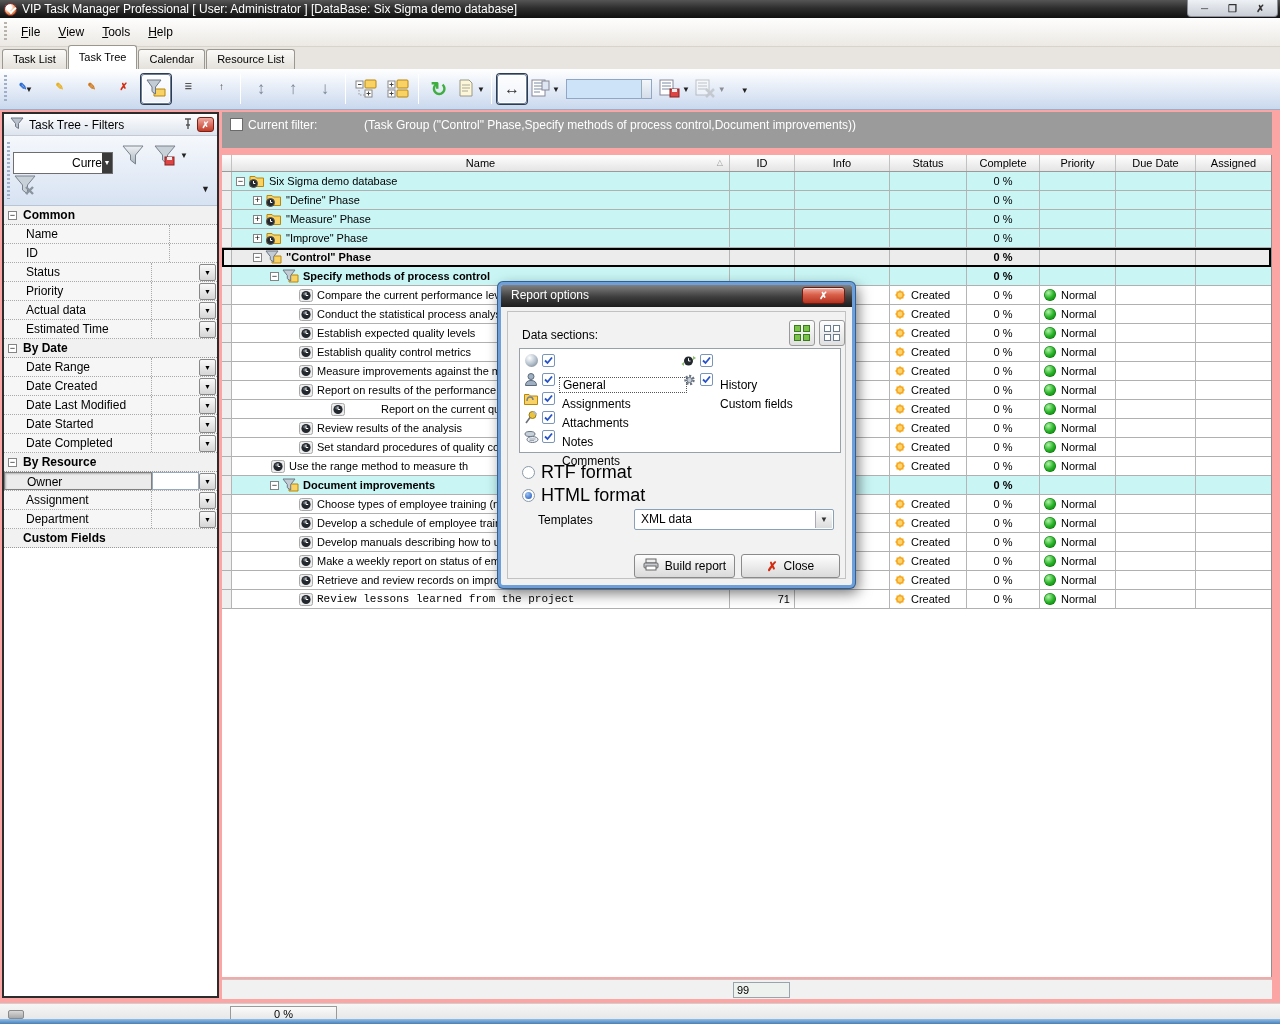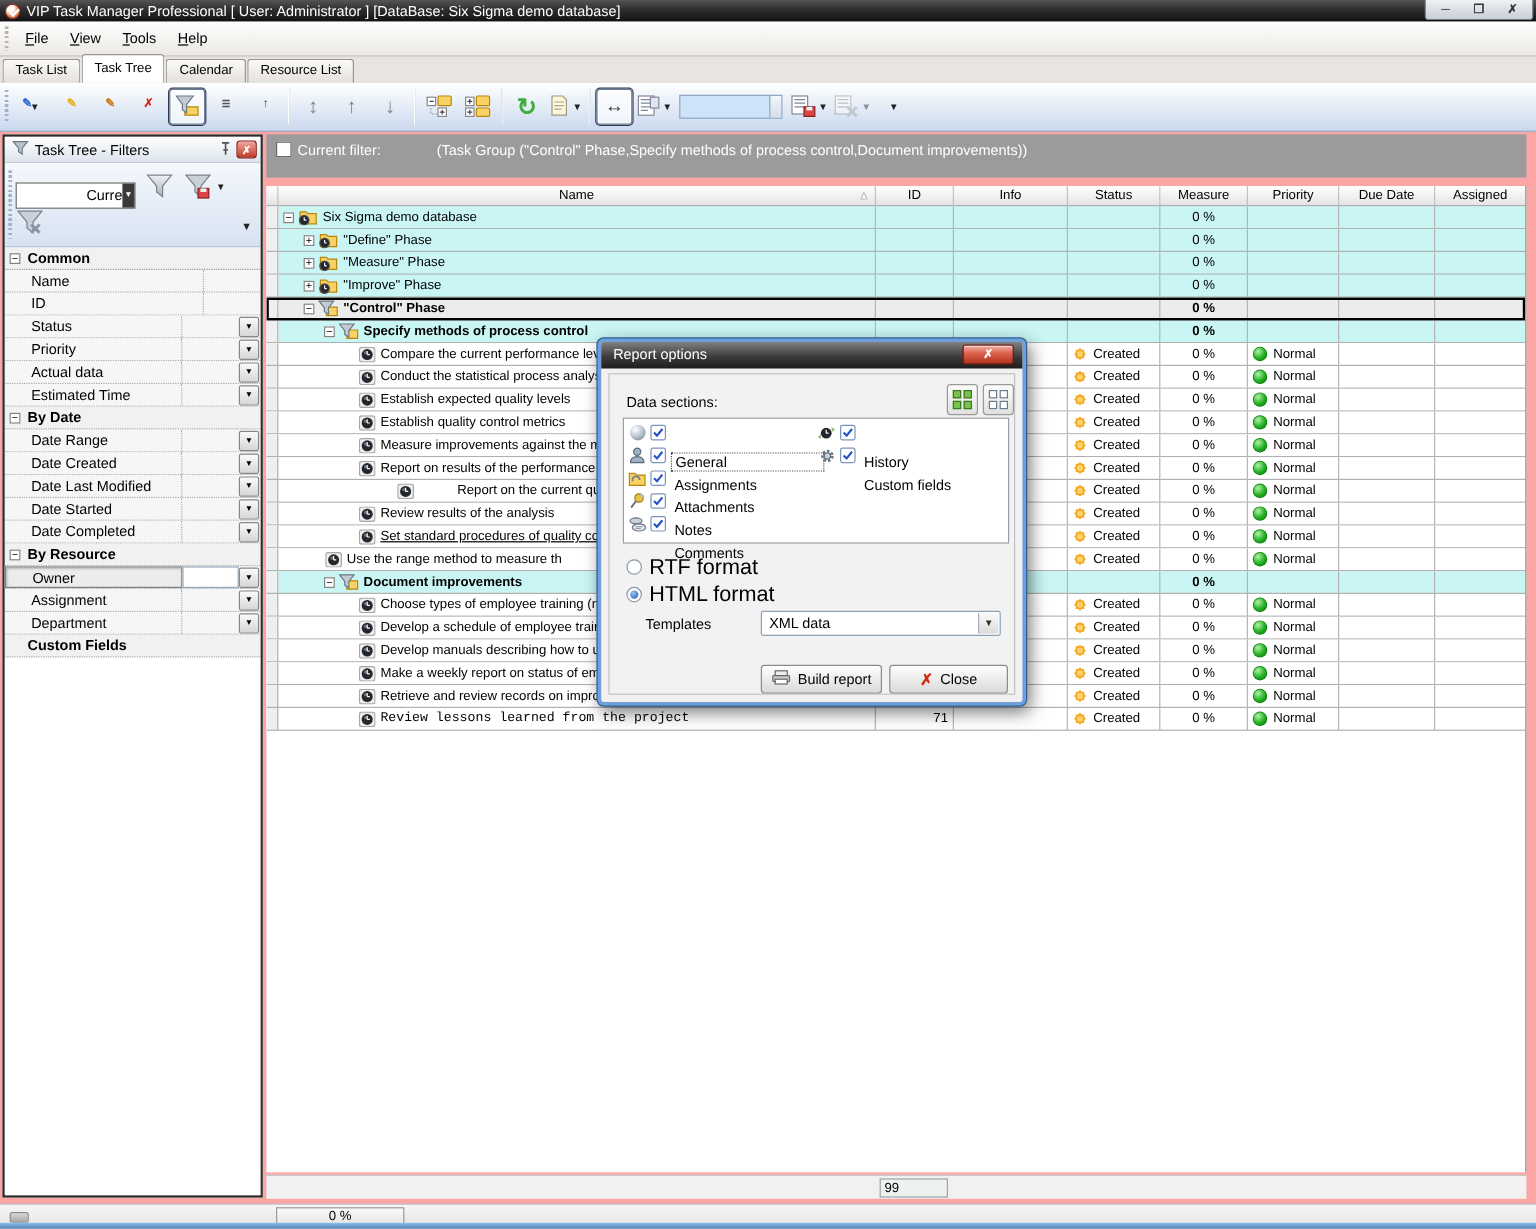--- a/index.html
+++ b/index.html
@@ -471,21 +471,21 @@
           <div class="hcell" style="width: 65px;">
             <span>ID</span>
           </div>
           <div class="hcell" style="width: 95px;">
             <span>Info</span>
           </div>
           <div class="hcell" style="width: 77px;">
             <span>Status</span>
           </div>
           <div class="hcell" style="width: 73px;">
-            <span>Measure</span>
+            <span>Complete</span>
           </div>
           <div class="hcell" style="width: 76px;">
             <span>Priority</span>
           </div>
           <div class="hcell" style="width: 80px;">
             <span>Due Date</span>
           </div>
           <div class="hcell" style="width: 76px;">
             <span>Assigned</span>
           </div>
@@ -978,21 +978,21 @@
                   </defs>
                 </svg>
               </span>
               <span>Normal</span>
             </div>
             <div class="tcell" style="width: 80px;"></div>
             <div class="tcell" style="width: 76px;"></div>
           </div>
           <div class="trow">
             <div class="tcell c-ind" style="width: 10px;"></div>
-            <div class="tcell" style="width: 498px; padding-left: 55px; text-decoration: underline;">
+            <div class="tcell" style="width: 498px; padding-left: 55px;">
               <span class="expsp"></span>
               <span class="ricon">
                 <svg width="14" height="13">
                   <rect x="0.5" y="0.5" width="13" height="12" rx="2" fill="#ededed" stroke="#a8a8a8"></rect>
                   <circle cx="7" cy="6.5" r="4.6" fill="#23282e"></circle>
                   <circle cx="5.6" cy="5" r="1.4" fill="#6a7078"></circle>
                   <path d="M7 6.5 L7 3.4 M7 6.5 L9.2 6.5" stroke="#fff" stroke-width="1"></path>
                 </svg>
               </span>
               <span>Set standard procedures of quality co</span>

